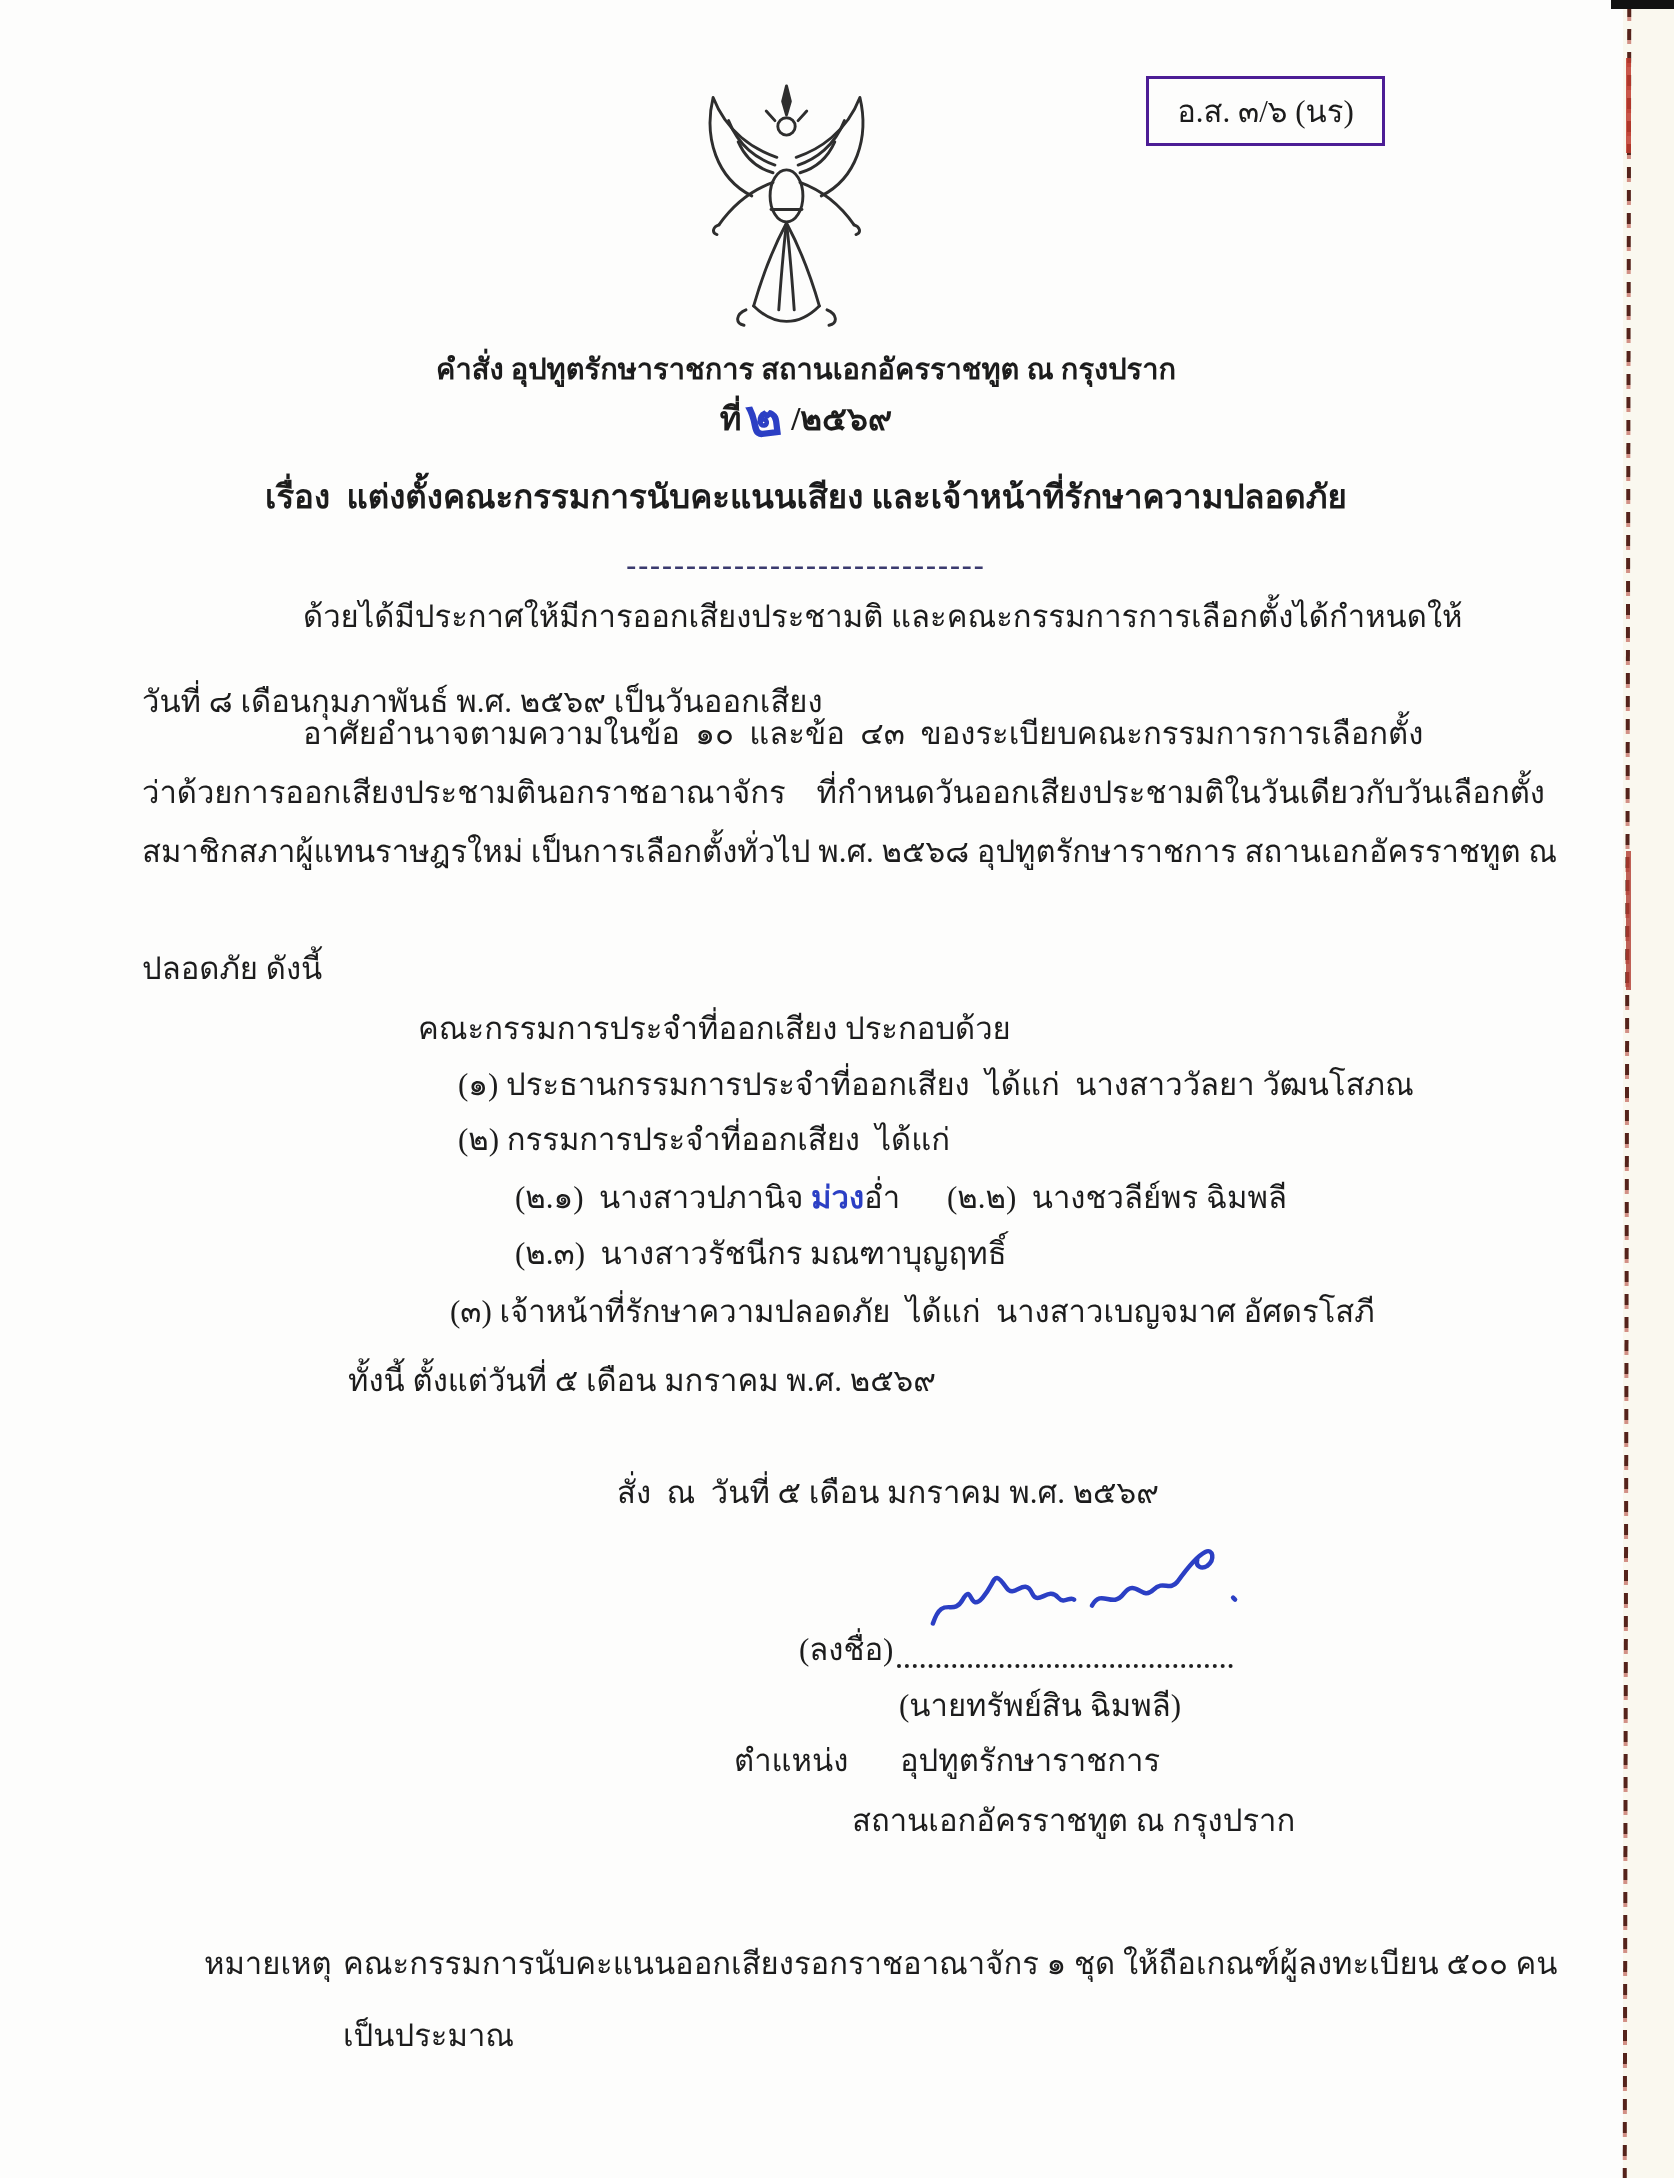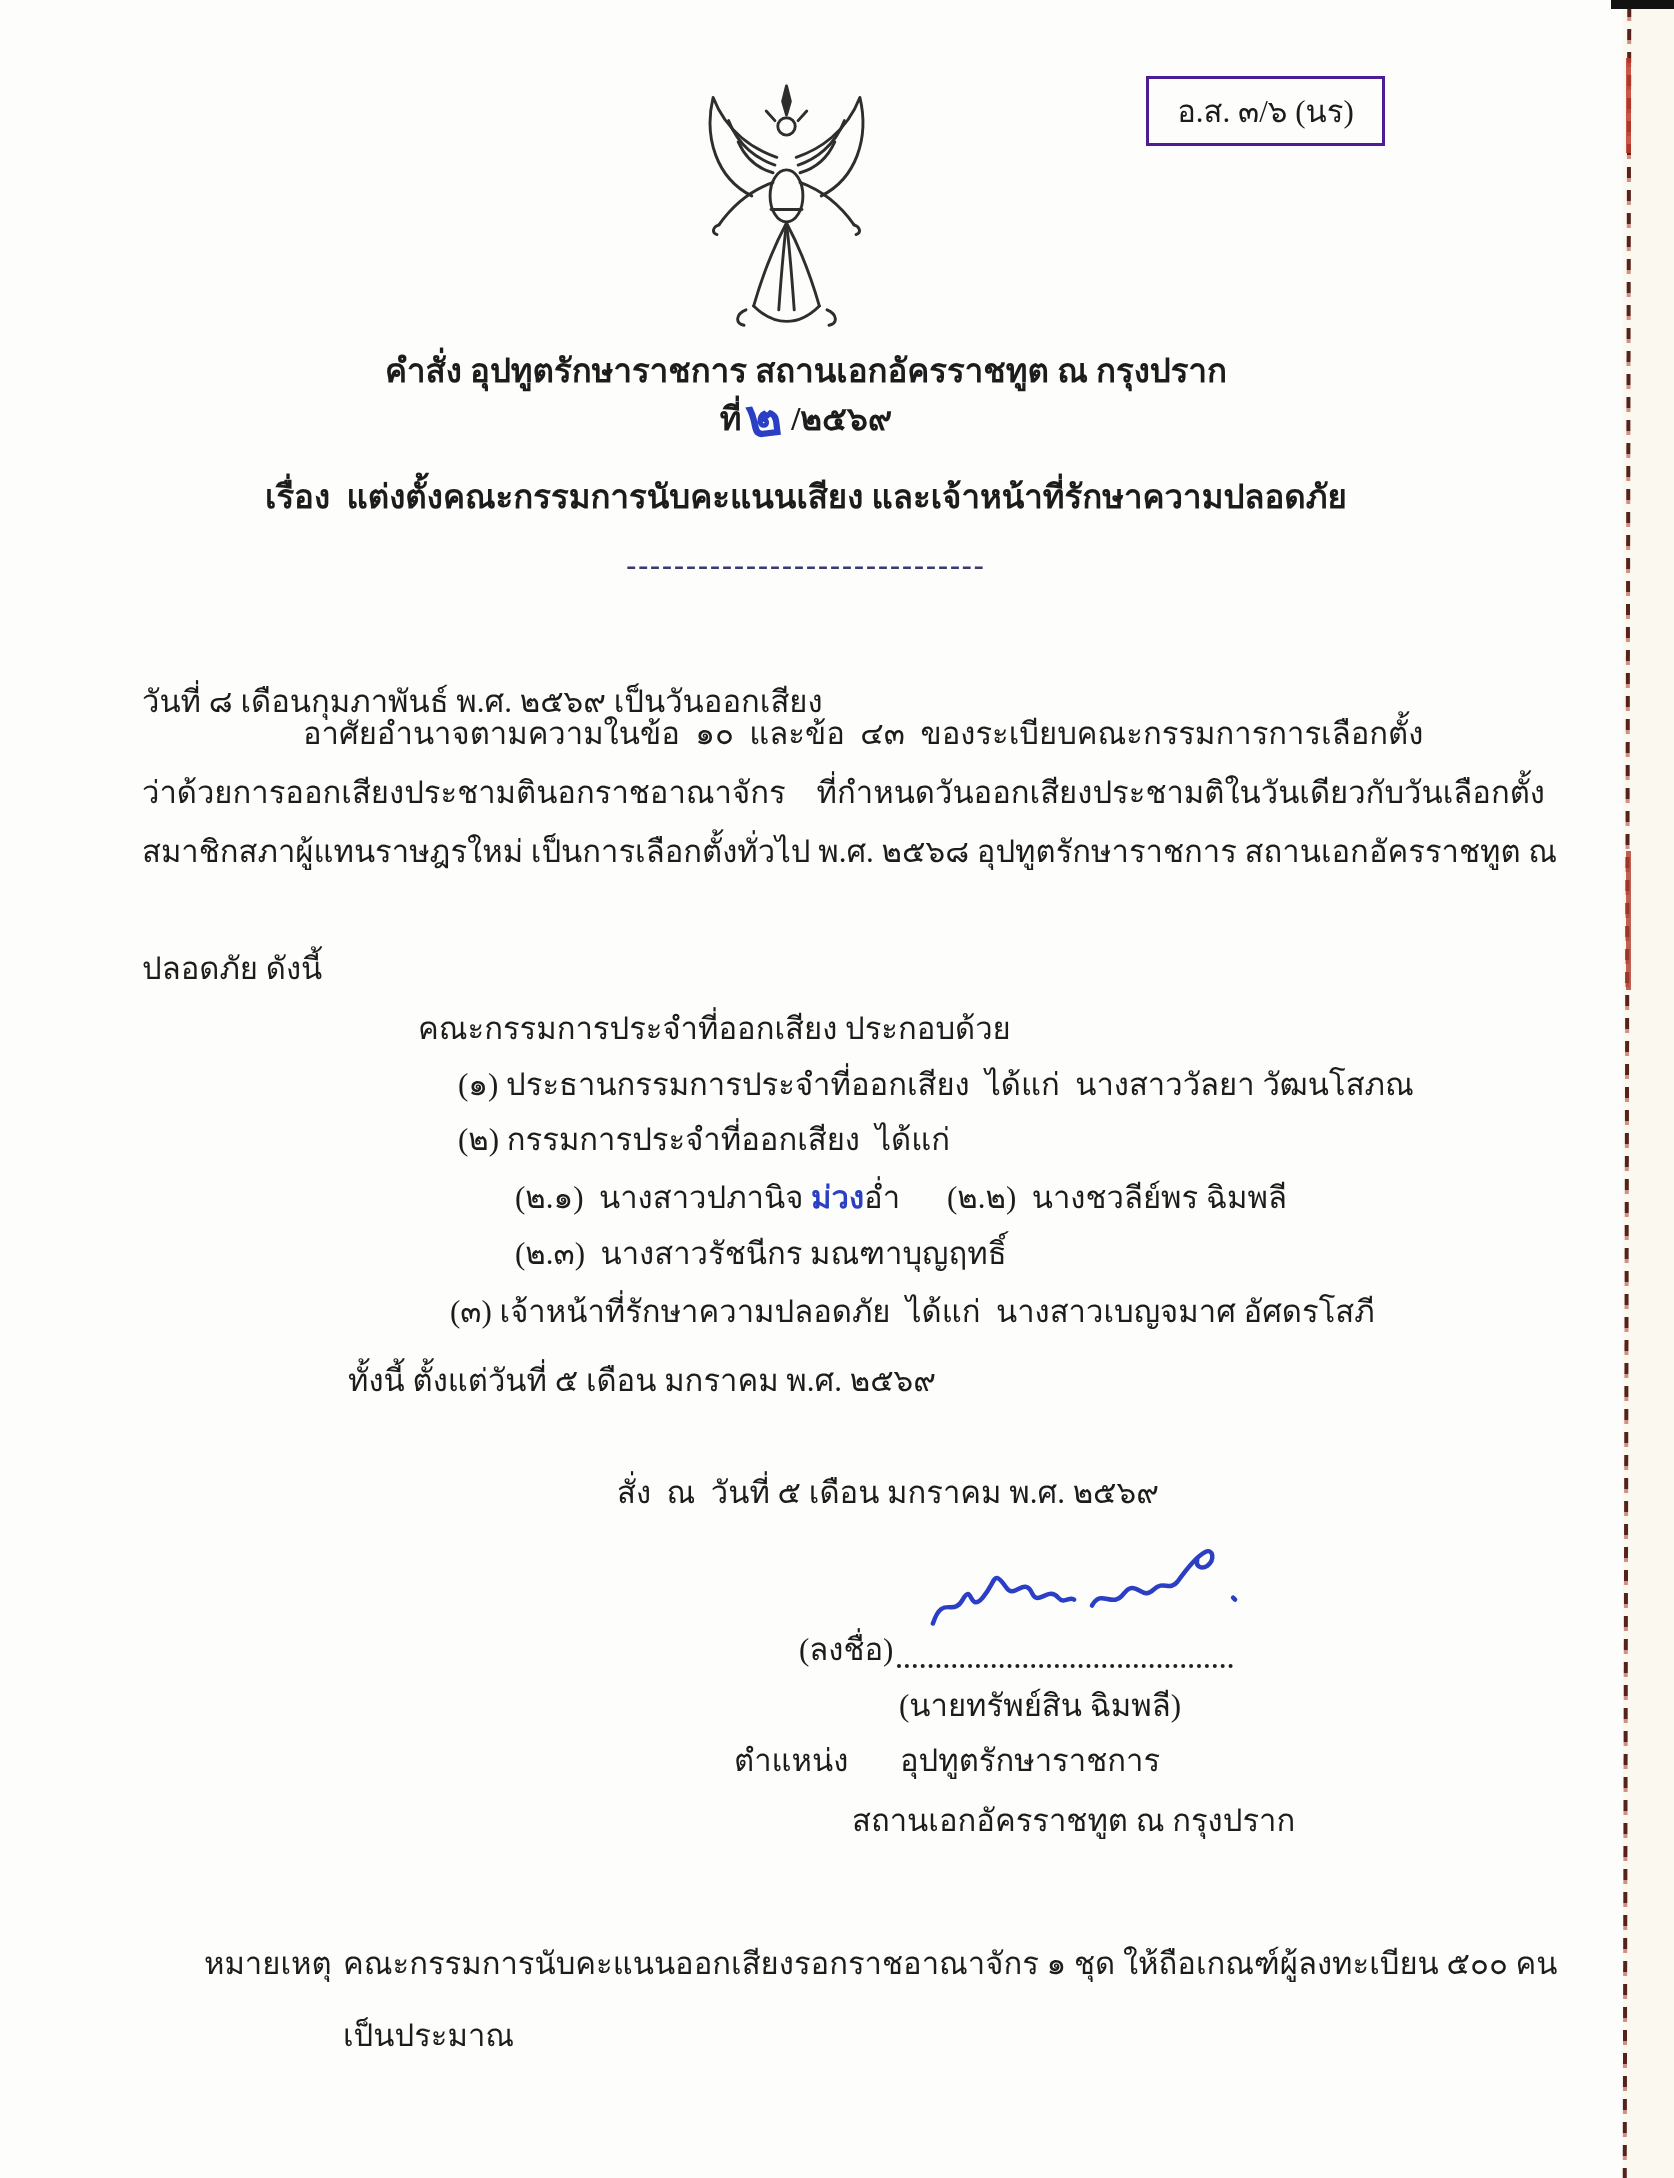--- a/index.html
+++ b/index.html
@@ -30,21 +30,21 @@
 
   .form-box{
     position:absolute;left:1146px;top:76px;width:233px;height:64px;
     border:3px solid #4c1d95;display:flex;align-items:center;justify-content:center;
     font-size:31px;
   }
 
   .emblem{position:absolute;left:689px;top:82px;width:195px;height:251px;}
   .emblem svg{width:100%;height:100%;}
 
-  .title-1{top:348px;font-size:33px;}
+  .title-1{top:348px;font-size:29px;}
   .docnum{top:396px;font-size:33px;}
   .hand-num{
     display:inline-block;color:#2b3fc4;font-size:54px;font-weight:600;
     transform:translateY(6px) rotate(-7deg);margin:0 10px 0 4px;line-height:0;
   }
   .subject{top:474px;font-size:33px;}
   .divider{top:543px;font-size:30px;letter-spacing:2px;color:#3a3a6e;font-weight:700;}
 
   .p1l1{left:303px;top:595px;}
   .p1l2{left:142px;top:653px;margin-top:27px;}
@@ -124,20 +124,21 @@
   </div>
 
   <div class="line centered title-1 semibold">คำสั่ง อุปทูตรักษาราชการ สถานเอกอัครราชทูต ณ กรุงปราก</div>
 
   <div class="line centered docnum semibold"><span>ที่</span><span class="hand-num">๒</span><span>/๒๕๖๙</span></div>
 
   <div class="line centered subject semibold">เรื่อง  แต่งตั้งคณะกรรมการนับคะแนนเสียง และเจ้าหน้าที่รักษาความปลอดภัย</div>
 
   <div class="line centered divider">------------------------------</div>
 
+  <div class="line p1l1">ด้วยได้มีประกาศให้มีการออกเสียงประชามติ และคณะกรรมการการเลือกตั้งได้กำหนดให้</div>
   <div class="line p1l2">วันที่ ๘ เดือนกุมภาพันธ์ พ.ศ. ๒๕๖๙ เป็นวันออกเสียง</div>
 
   <div class="line p2l1">อาศัยอำนาจตามความในข้อ  ๑๐  และข้อ  ๔๓  ของระเบียบคณะกรรมการการเลือกตั้ง</div>
   <div class="line p2l2">ว่าด้วยการออกเสียงประชามตินอกราชอาณาจักร    ที่กำหนดวันออกเสียงประชามติในวันเดียวกับวันเลือกตั้ง</div>
   <div class="line p2l3">สมาชิกสภาผู้แทนราษฎรใหม่ เป็นการเลือกตั้งทั่วไป พ.ศ. ๒๕๖๘ อุปทูตรักษาราชการ สถานเอกอัครราชทูต ณ</div>
   <div class="line p2l5">ปลอดภัย ดังนี้</div>
 
   <div class="line cm-head">คณะกรรมการประจำที่ออกเสียง ประกอบด้วย</div>
   <div class="line cm-i1">(๑) ประธานกรรมการประจำที่ออกเสียง  ได้แก่  นางสาววัลยา วัฒนโสภณ</div>
   <div class="line cm-i2">(๒) กรรมการประจำที่ออกเสียง  ได้แก่</div>

